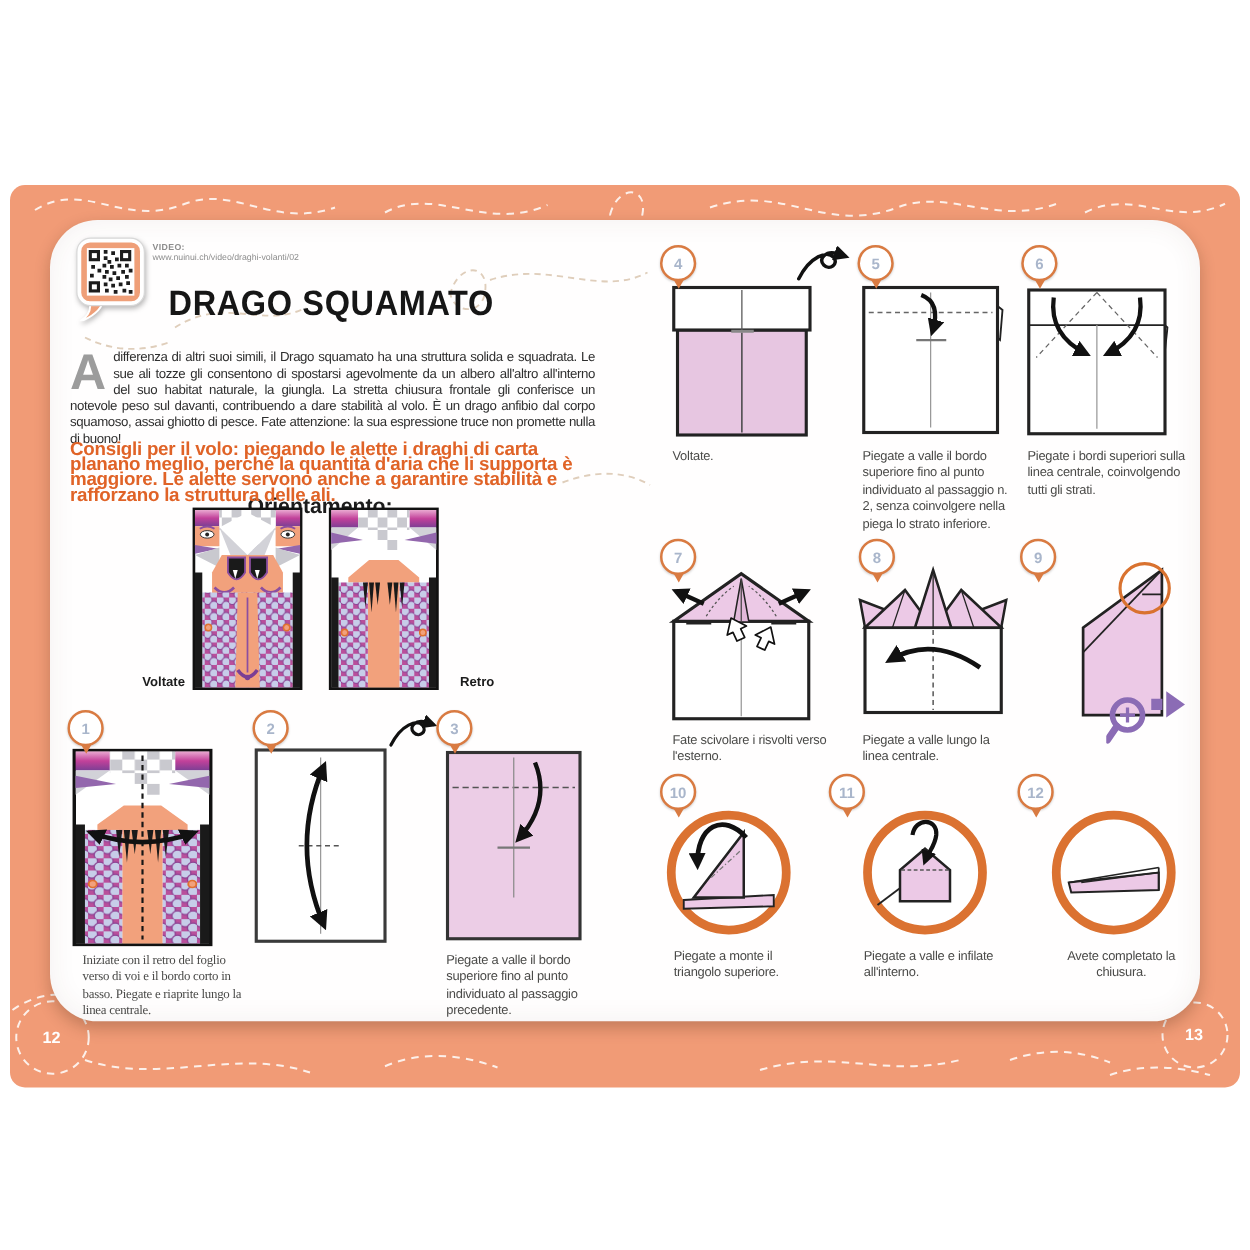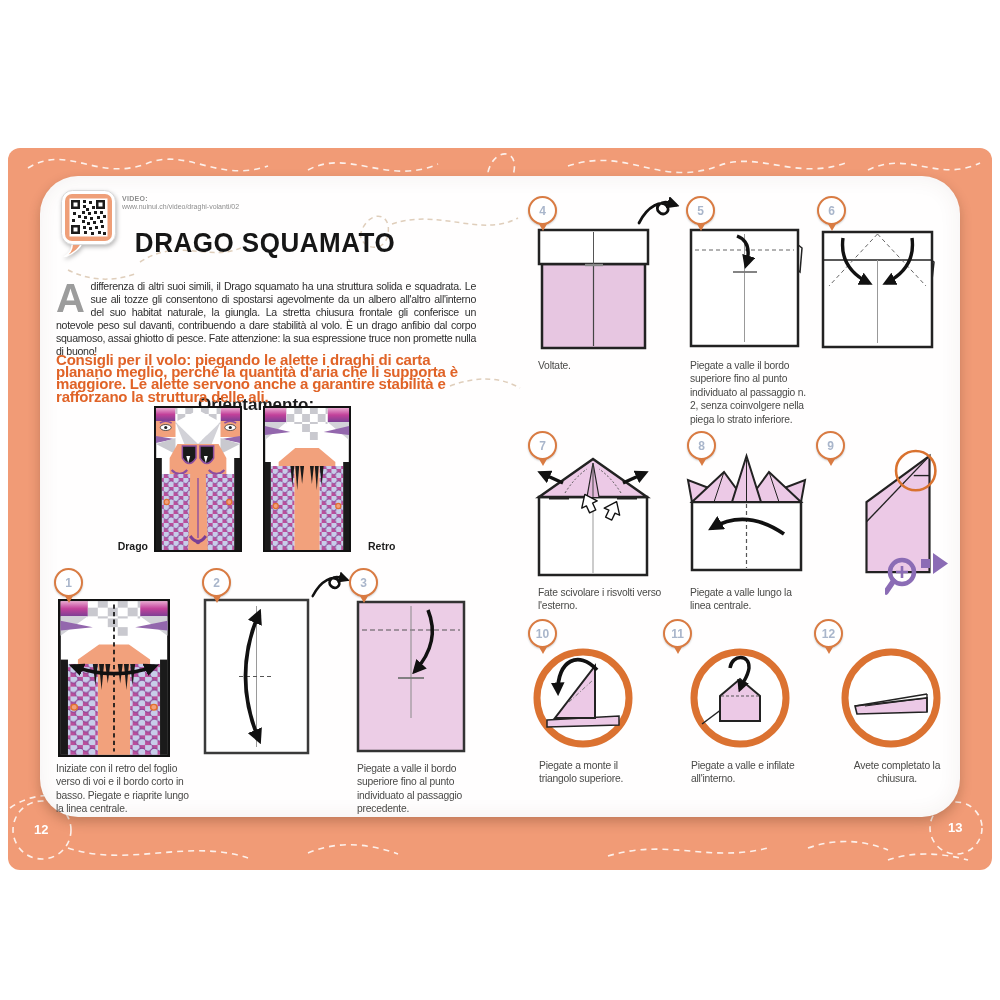--- a/index.html
+++ b/index.html
@@ -227,21 +227,21 @@
           <polygon points="48,60 50,78 52,60"></polygon>
             <polygon points="53,60 55,84 57,60"></polygon>
             <polygon points="58,60 60,80 62,60"></polygon>
         </g>
         <rect x="2" y="56" width="6" height="88" fill="#1a1a1a"></rect>
           <rect x="82" y="56" width="6" height="88" fill="#1a1a1a"></rect>
         <circle cx="13" cy="100" r="2.6" fill="#f2a17c" stroke="#e0712f" stroke-width="1.2"></circle>
         <circle cx="77" cy="100" r="2.6" fill="#f2a17c" stroke="#e0712f" stroke-width="1.2"></circle>
       </svg>
 
-      <div class="abs side-label" style="left:62px;top:364px;width:46px;text-align:right;">Drago</div>
+      <div class="abs side-label" style="left:62px;top:364px;width:46px;text-align:right;">Voltate</div>
       <div class="abs side-label" style="left:328px;top:364px;">Retro</div>
 
       <div class="abs badge" style="left:14px;top:392px;">
           <span>1</span>
         </div>
       <div class="abs badge" style="left:162px;top:392px;">
           <span>2</span>
         </div>
       <div class="abs badge" style="left:309px;top:392px;">
           <span>3</span>
@@ -330,21 +330,21 @@
               <path d="M0,0L10,5L0,10z" fill="#111"></path>
             </marker>
           </defs>
         <rect x="2" y="2" width="106" height="149" fill="#eccde6" stroke="#333" stroke-width="2.5"></rect>
         <path d="M6,30 H104" stroke="#555" stroke-width="1.2" stroke-dasharray="5 3"></path>
         <path d="M55,6 V118" stroke="#8a8a8a" stroke-width="1"></path>
         <path d="M42,78 H68" stroke="#777" stroke-width="1.8"></path>
         <path d="M72,10 Q85,42 59,71" fill="none" stroke="#111" stroke-width="3.5" marker-end="url(#a3)"></path>
       </svg>
 
-      <div class="abs cap" style="left:16px;top:586px;width:134px;">Iniziate con il retro del foglio verso di voi e il bordo corto in basso. Piegate e riaprite lungo la linea centrale.</div>
+      <div class="abs cap" style="left:26px;top:586px;width:134px;font-family:Liberation Serif, serif;">Iniziate con il retro del foglio verso di voi e il bordo corto in basso. Piegate e riaprite lungo la linea centrale.</div>
       <div class="abs cap" style="left:317px;top:586px;width:122px;">Piegate a valle il bordo superiore fino al punto individuato al passaggio precedente.</div>
 
       <div class="abs badge" style="left:488px;top:20px;">
           <span>4</span>
         </div>
       <div class="abs badge" style="left:646px;top:20px;">
           <span>5</span>
         </div>
       <div class="abs badge" style="left:777px;top:20px;">
           <span>6</span>
@@ -392,20 +392,21 @@
         <path d="M2,30 H111" stroke="#222" stroke-width="1.4"></path>
         <path d="M56.5,30 V113" stroke="#999" stroke-width="1"></path>
         <path d="M56.5,4 L8,56" stroke="#666" stroke-width="1" stroke-dasharray="4 3"></path>
         <path d="M56.5,4 L105,56" stroke="#666" stroke-width="1" stroke-dasharray="4 3"></path>
         <path d="M22,8 Q18,38 48,53" fill="none" stroke="#111" stroke-width="3.4" marker-end="url(#a6)"></path>
         <path d="M91,8 Q95,38 65,53" fill="none" stroke="#111" stroke-width="3.4" marker-end="url(#a6)"></path>
       </svg>
 
       <div class="abs cap" style="left:498px;top:183px;width:110px;">Voltate.</div>
       <div class="abs cap" style="left:650px;top:183px;width:124px;">Piegate a valle il bordo superiore fino al punto individuato al passaggio n. 2, senza coinvolgere nella piega lo strato inferiore.</div>
+      <div class="abs cap" style="left:782px;top:183px;width:126px;">Piegate i bordi superiori sulla linea centrale, coinvolgendo tutti gli strati.</div>
 
       <div class="abs badge" style="left:488px;top:255px;">
           <span>7</span>
         </div>
       <div class="abs badge" style="left:647px;top:255px;">
           <span>8</span>
         </div>
       <div class="abs badge" style="left:776px;top:255px;">
           <span>9</span>
         </div>

